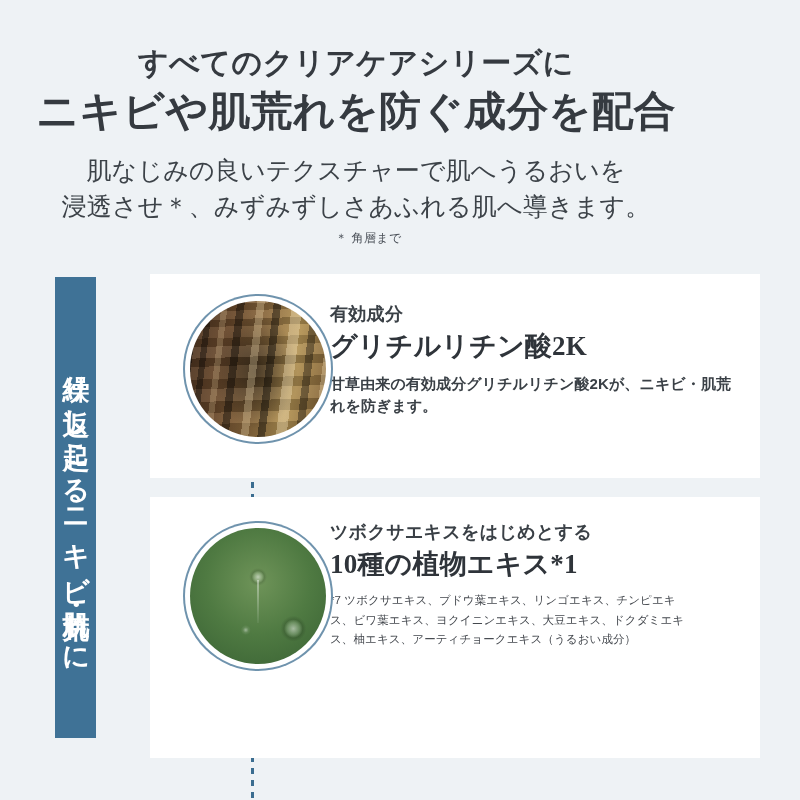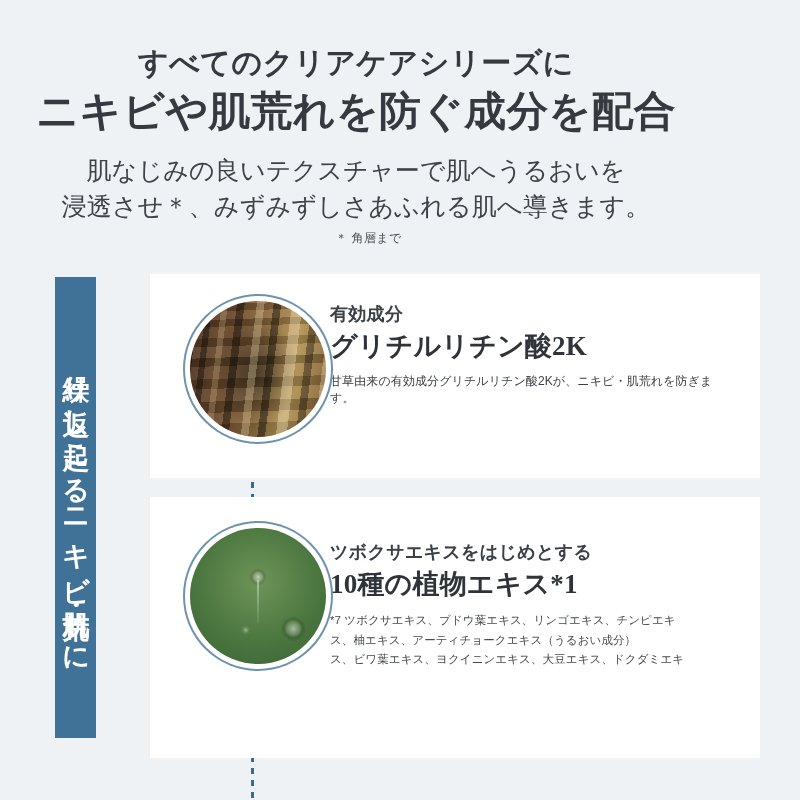--- a/index.html
+++ b/index.html
@@ -117,32 +117,32 @@
   }
   .leaf-stem {
     position:absolute; left:50%; top:38%; width:2px; height:32%;
     background:linear-gradient(to bottom, rgba(255,255,255,0.42), rgba(255,255,255,0.06));
     transform:translateX(-50%);
   }
 
   
   .body { flex:1; padding-right:28px; }
   #card-1 .body { padding-top:29px; }
-  #card-2 .body { padding-top:44px; }
+  #card-2 .body { padding-top:24px; }
 
   .eyebrow {
     font-size:18px; font-weight:bold; color:#3a4046;
     letter-spacing:0.3px; line-height:1.3;
   }
   .title {
     font-size:27px; font-weight:bold; color:#2f343a;
     letter-spacing:0.2px; line-height:1.28; margin-top:3px;font-family:Liberation Serif, serif;
   }
   .desc {
-    font-size:12px; font-weight:normal; color:#3a4046;
+    font-size:15px; font-weight:bold; color:#3a4046;
     line-height:1.44; letter-spacing:0.1px; margin-top:9px;
   }
   .fineprint {
     font-size:11.5px; font-weight:normal; color:#44484e;
     line-height:1.72; letter-spacing:0.1px; margin-top:9px;
   }
   .fineprint div { white-space:nowrap; }
 </style>
 </head>
 <body>
@@ -185,19 +185,19 @@
         <div class="circle-img leaf">
           <div class="leaf-stem"></div>
         </div>
       </div>
     </div>
     <div class="body">
       <div class="eyebrow">ツボクサエキスをはじめとする</div>
       <div class="title">10種の植物エキス*1</div>
       <div class="fineprint">
         <div>*7 ツボクサエキス、ブドウ葉エキス、リンゴエキス、チンピエキ</div>
+        <div>ス、ビワ葉エキス、ヨクイニンエキス、大豆エキス、ドクダミエキ</div>
         <div>ス、柚エキス、アーティチョークエキス（うるおい成分）</div>
-        <div>ス、ビワ葉エキス、ヨクイニンエキス、大豆エキス、ドクダミエキ</div>
       </div>
     </div>
   </div>
 
 </div>
 
 </body></html>

